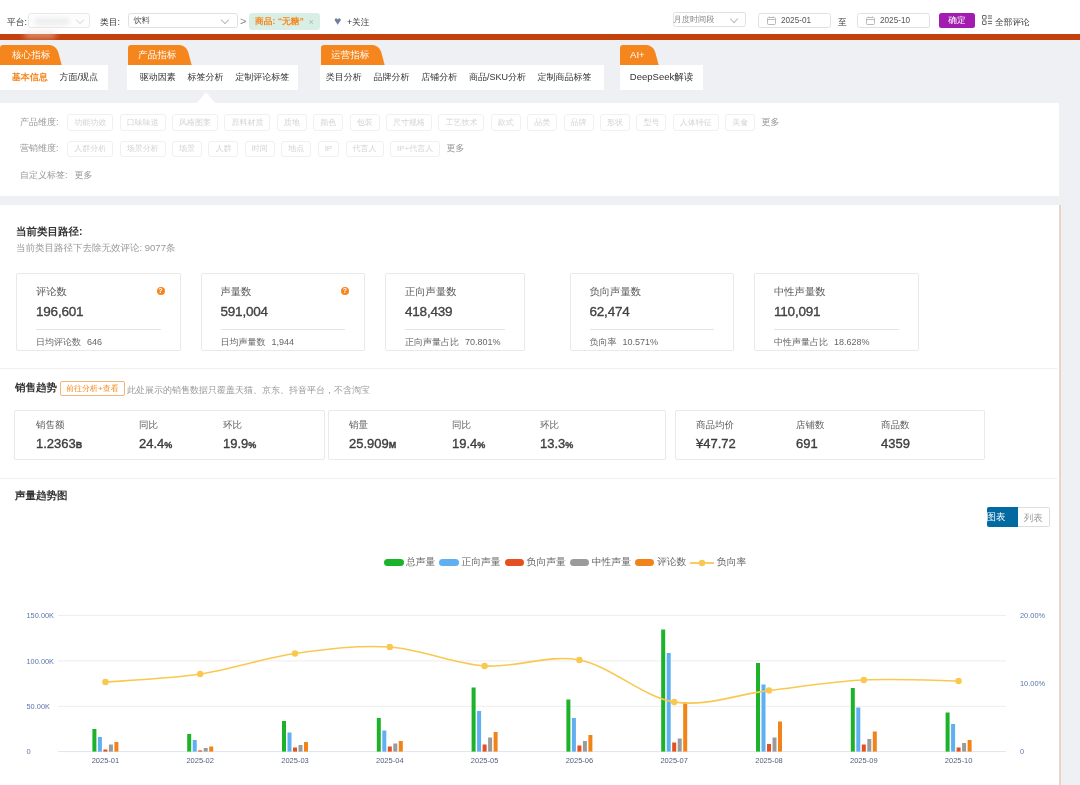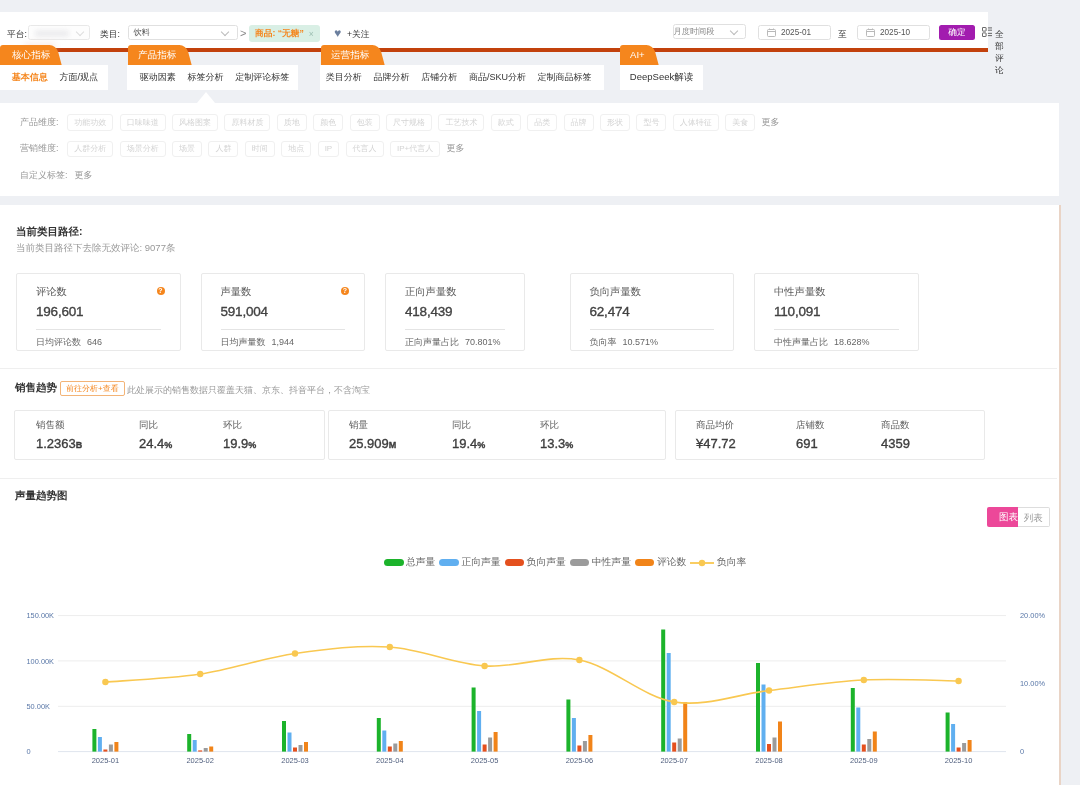--- a/index.html
+++ b/index.html
@@ -1,20 +1,20 @@
 <!DOCTYPE html>
 <html><head>
 <meta charset="utf-8">
 <style>
 * { margin:0; padding:0; box-sizing:border-box; }
 html,body { width:1080px; height:785px; overflow:hidden; }
 body { background:#eef0f4; font-family:"Liberation Sans",sans-serif; position:relative; color:#333; }
 .abs { position:absolute; }
 
-#topbar { position:absolute; left:0; top:12px; width:988px; height:40px; background:#fff; border-bottom:4px solid #c2410c; }
+#topbar { position:absolute; left:0; top:0; width:1080px; height:40px; background:#fff; border-bottom:6px solid #c2410c; }
 #topbar .lbl { font-size:8.7px; color:#333; }
 .sel { position:absolute; height:15px; border:1px solid #e0e0e0; border-radius:2.5px; background:#fff; font-size:8.2px; color:#555; display:flex; align-items:center; }
 .chev { width:6px; height:6px; border-right:1px solid #bbb; border-bottom:1px solid #bbb; transform:rotate(45deg); position:absolute; top:3px; }
 
 .glabel { position:absolute; top:45px; height:20px; background:#f5861d; color:#fff; font-size:9.6px; line-height:20px; padding-left:10px; border-radius:3px 0 0 0; white-space:nowrap; }
 .glabel:after { content:""; position:absolute; right:-9px; top:0; width:14px; height:20px; background:#f5861d; transform:skewX(15deg); border-radius:2px 7px 0 0; }
 .glabel i { font-style:normal; position:relative; z-index:1; }
 .gbar { position:absolute; top:65px; height:25px; background:#fff; display:flex; align-items:center; font-size:9px; color:#333; }
 .gbar span { margin:0 5.85px; white-space:nowrap; }
 .gbar .act { color:#f5861d; font-weight:bold; }
@@ -261,21 +261,21 @@
         <span class="sl">商品数</span>
         <span class="sv">4359</span>
       </div>
   </div>
 </div>
 
 <div class="sep" style="top:478px;"></div>
 
 <div class="h2 abs" style="left:15px;top:489px;">声量趋势图</div>
 <div class="abs" style="left:986.5px;top:507px;display:flex;">
-  <div style="width:31.5px;height:20px;background:#ec4899;border-radius:2px 0 0 2px;color:#fff;font-size:9.5px;text-align:right;line-height:20px;">图表</div>
+  <div style="width:31.5px;height:20px;background:#0369a1;border-radius:2px 0 0 2px;color:#fff;font-size:9.5px;text-align:left;line-height:20px;">图表</div>
   <div style="width:31.5px;height:20px;background:#fff;border:1px solid #ddd;border-left:none;border-radius:0 2px 2px 0;color:#999;font-size:9.5px;text-align:center;line-height:19px;">列表</div>
 </div>
 
 <div id="legend">
   <div class="li">
       <div class="sw" style="background:#1cb32b;"></div>
       <span class="lt">总声量</span>
     </div>
   <div class="li">
       <div class="sw" style="background:#60aff0;"></div>

